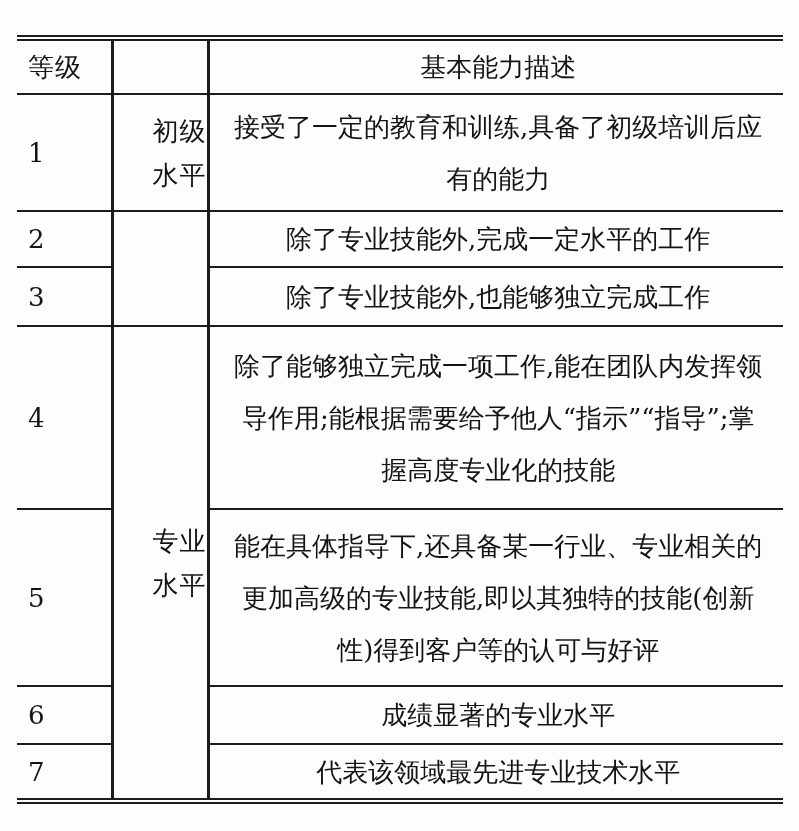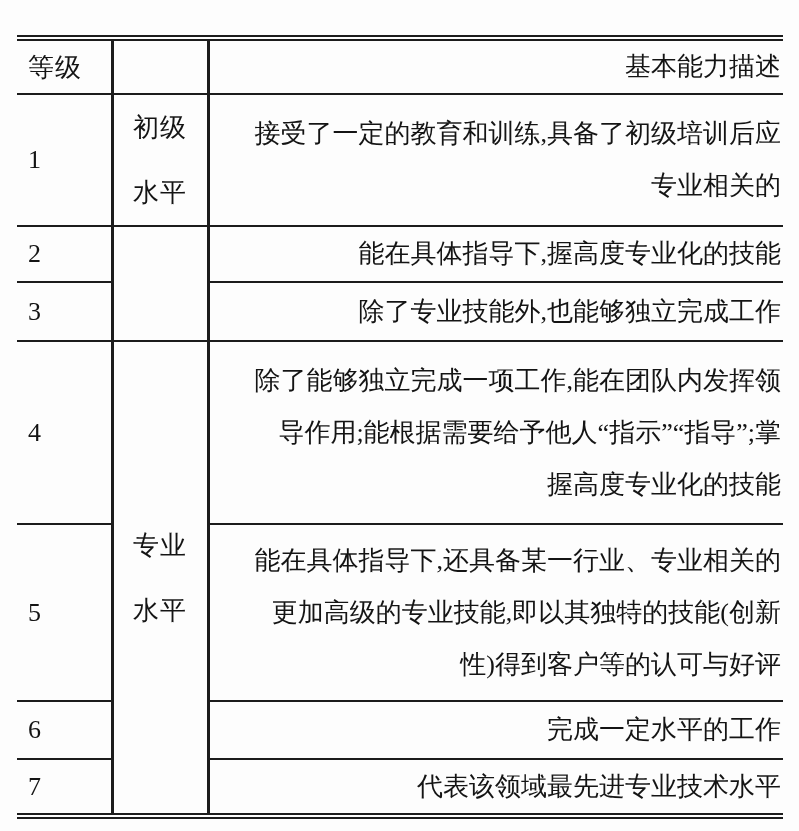--- a/index.html
+++ b/index.html
@@ -23,53 +23,52 @@
     position: absolute;
     left: 17px;
     top: 35px;
     width: 766px;
     border-collapse: collapse;
     table-layout: fixed;
     border-top: 6px double #1c1c1c;
     border-bottom: 6px double #1c1c1c;
     font-size: 26px;
     color: #141414;
-    font-family: Liberation Serif, serif;
   }
   col.c-level { width: 95px; }
   col.c-group { width: 96px; }
   col.c-desc  { width: 575px; }
   td {
     border: 2px solid #1c1c1c;
     border-left-width: 3px;
     border-right-width: 3px;
     padding: 0;
     vertical-align: middle;
     overflow: hidden;
   }
   td.lvl {
     border-left: none;
     padding-left: 11px;
     letter-spacing: 1px;
     text-align: left;
   }
   td.grp {
-    text-align: center;
-    line-height: 65px;
+    text-align: right;
+    line-height: 44px;
     white-space: pre-line;
     letter-spacing: 1px;
     margin-top: 32px;
   }
   td.desc {
     border-right: none;
     padding-left: 6px;
     padding-right: 2px;
     line-height: 52px;
     white-space: pre-line;
-    text-align: right;
+    text-align: center;
   }
   tr.r-header { height: 55px; }
   tr.r-1 { height: 117px; }
   tr.r-2 { height: 56px; }
   tr.r-3 { height: 59px; }
   tr.r-4 { height: 183px; }
   tr.r-5 { height: 177px; }
   tr.r-6 { height: 58px; }
   tr.r-7 { height: 57px; }
 </style>
@@ -87,26 +86,26 @@
       <tr class="r-header">
         <td class="lvl">等级</td>
         <td class="grp"></td>
         <td class="desc">基本能力描述</td>
       </tr>
       <tr class="r-1">
         <td class="lvl">1</td>
         <td class="grp">初级
 水平</td>
         <td class="desc">接受了一定的教育和训练,具备了初级培训后应
-专业相关的</td>
+有的能力</td>
       </tr>
       <tr class="r-2">
         <td class="lvl">2</td>
         <td class="grp" rowspan="2"></td>
-        <td class="desc">能在具体指导下,握高度专业化的技能</td>
+        <td class="desc">除了专业技能外,完成一定水平的工作</td>
       </tr>
       <tr class="r-3">
         <td class="lvl">3</td>
         <td class="desc">除了专业技能外,也能够独立完成工作</td>
       </tr>
       <tr class="r-4">
         <td class="lvl">4</td>
         <td class="grp" rowspan="4">专业
 水平</td>
         <td class="desc">除了能够独立完成一项工作,能在团队内发挥领
@@ -114,21 +113,21 @@
 握高度专业化的技能</td>
       </tr>
       <tr class="r-5">
         <td class="lvl">5</td>
         <td class="desc">能在具体指导下,还具备某一行业、专业相关的
 更加高级的专业技能,即以其独特的技能(创新
 性)得到客户等的认可与好评</td>
       </tr>
       <tr class="r-6">
         <td class="lvl">6</td>
-        <td class="desc">完成一定水平的工作</td>
+        <td class="desc">成绩显著的专业水平</td>
       </tr>
       <tr class="r-7">
         <td class="lvl">7</td>
         <td class="desc">代表该领域最先进专业技术水平</td>
       </tr>
     </tbody>
   </table>
 </div>
 
 </body></html>

